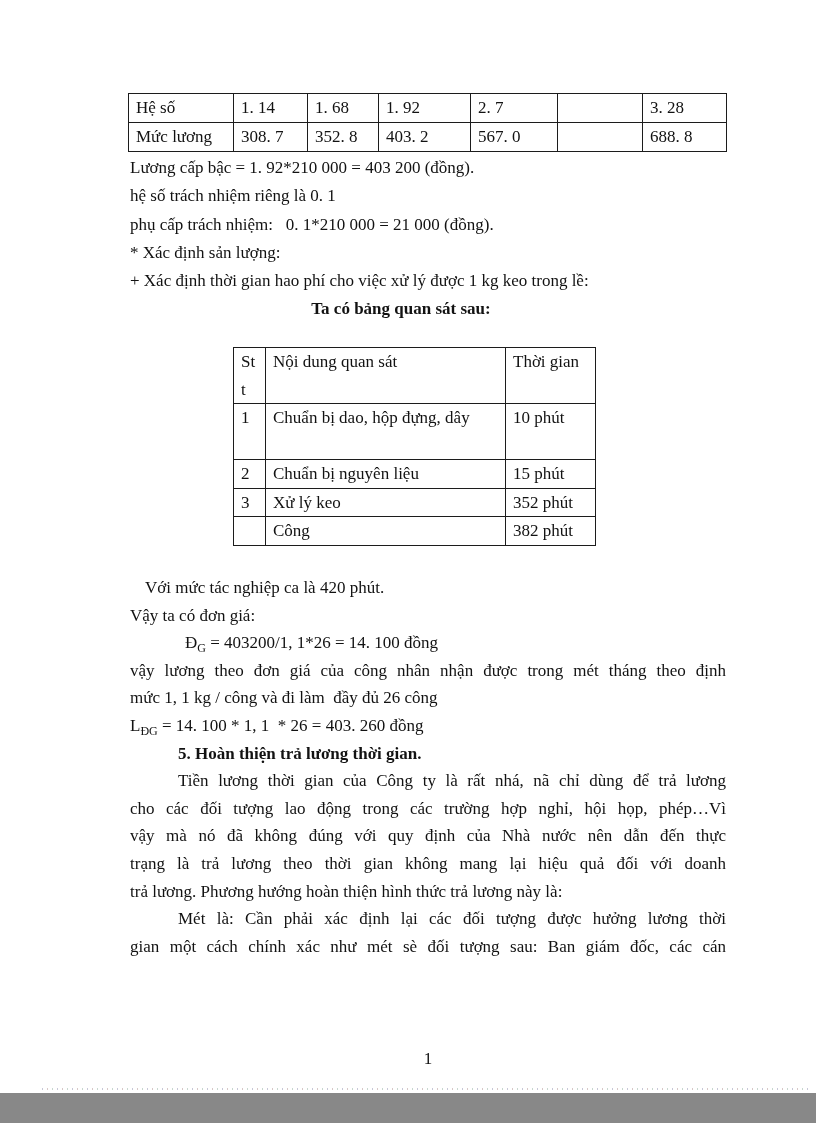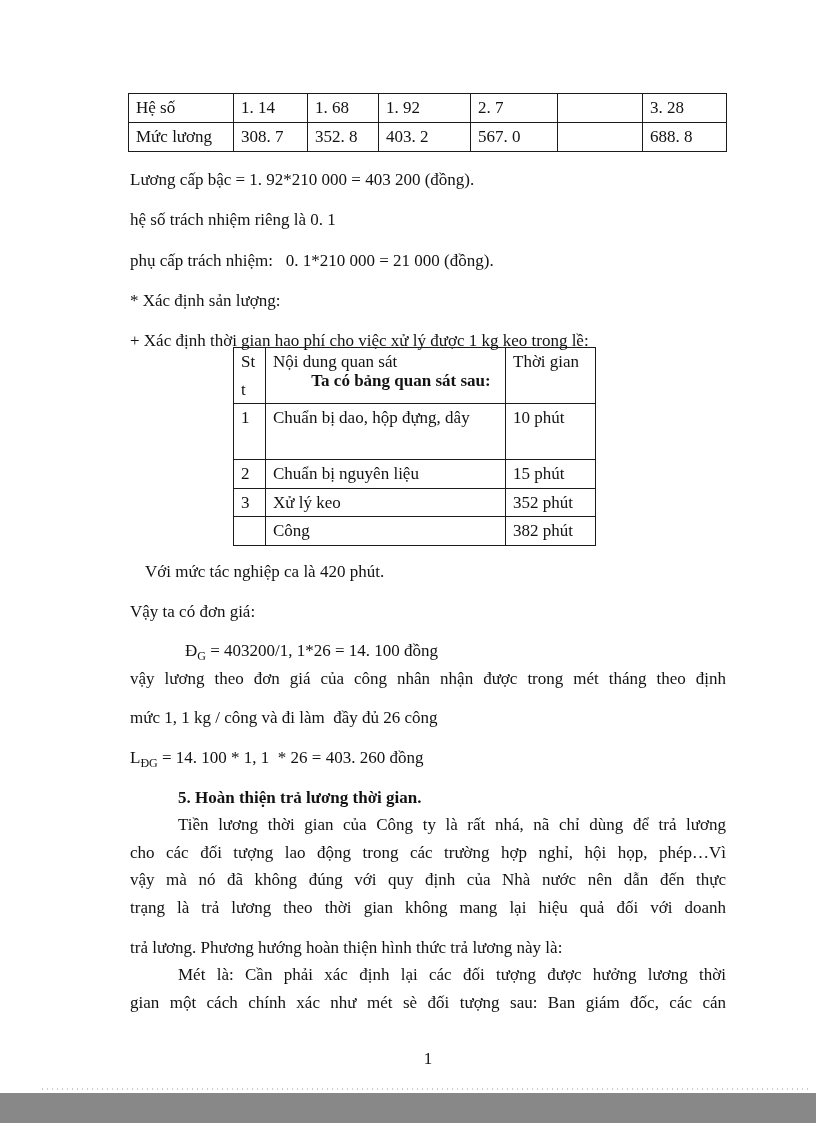--- a/index.html
+++ b/index.html
@@ -27,24 +27,24 @@
     white-space:pre;
     overflow:hidden;
   }
 
   
   .blockA {
     position:absolute; top:154px; left:130px; width:596px;
     line-height:28.3px;
   }
   .blockB {
-    position:absolute; top:546px; left:130px; width:596px;
+    position:absolute; top:574px; left:130px; width:596px;
     line-height:27.6px;
   }
-  .line  { white-space:pre-wrap;margin-top:12px; }
+  .line  { white-space:pre-wrap; }
   .jline { white-space:normal; text-align:justify; text-align-last:justify; }
   .indent15 { padding-left:15px; }
   .indent48 { text-indent:48px; }
   .indent55 { padding-left:55px; }
   .bold { font-weight:bold; }
   .obs-title {
     font-weight:bold;
     text-align:center;
     padding-right:54px;
   }

